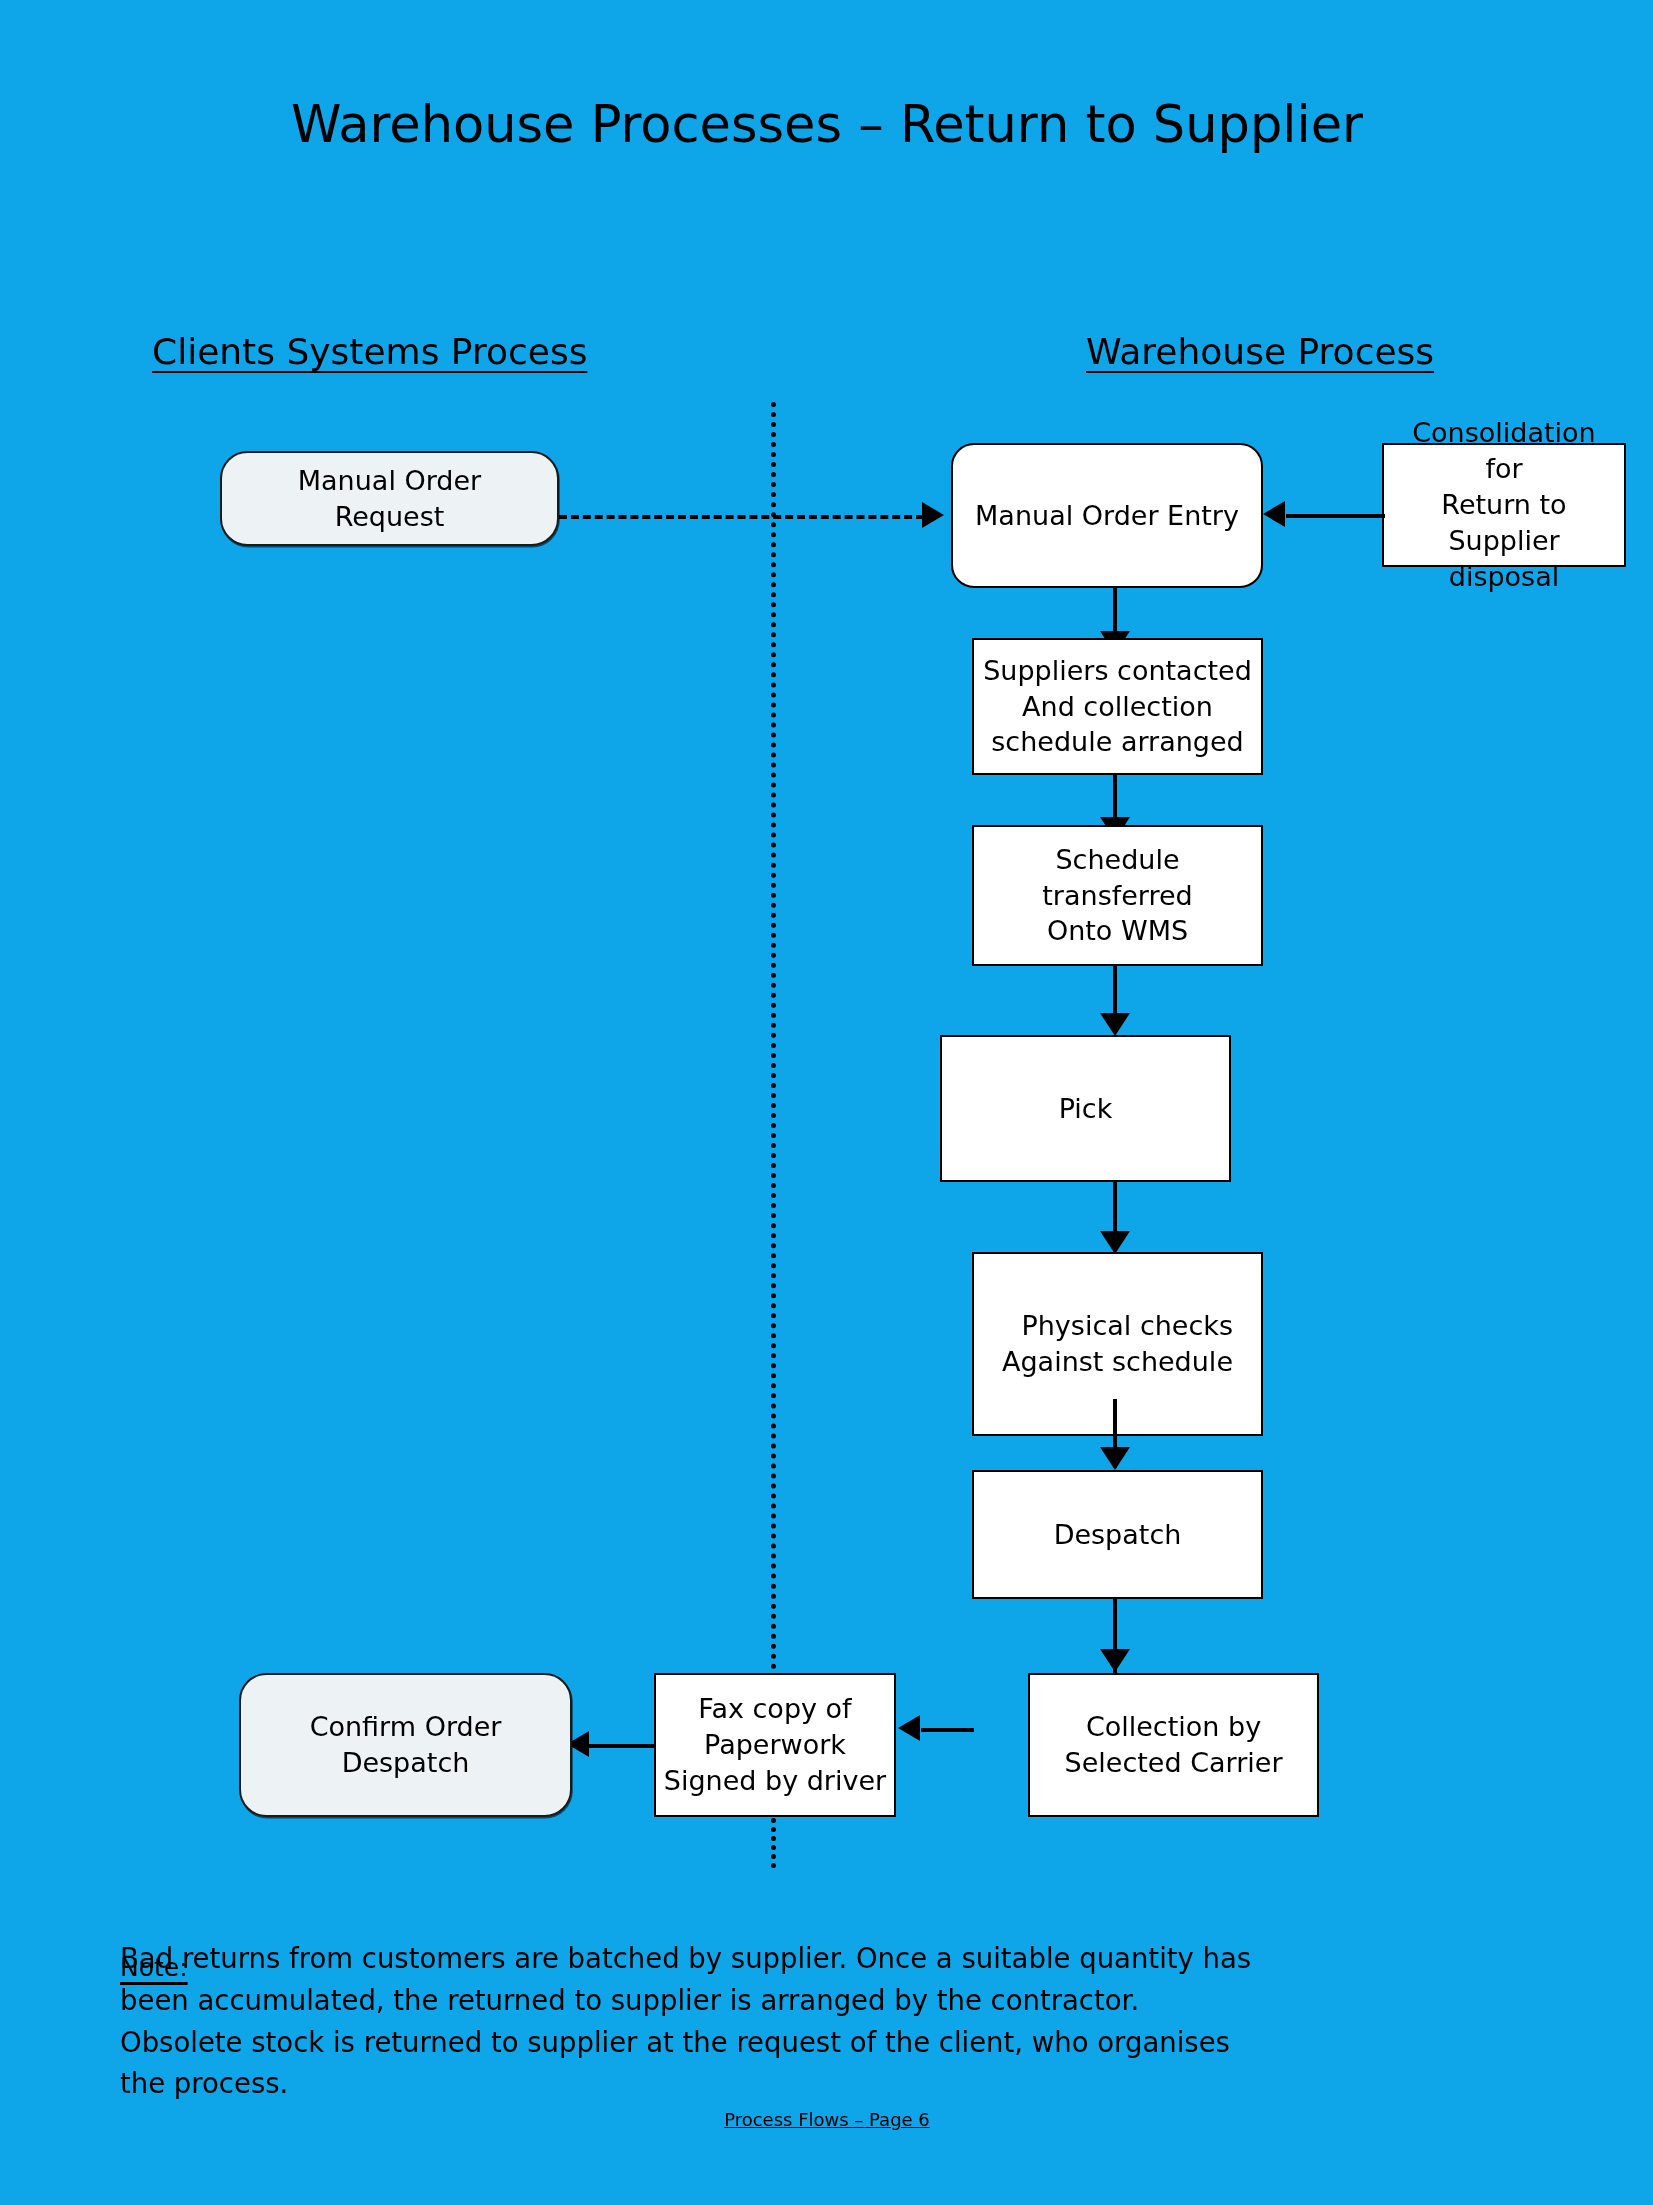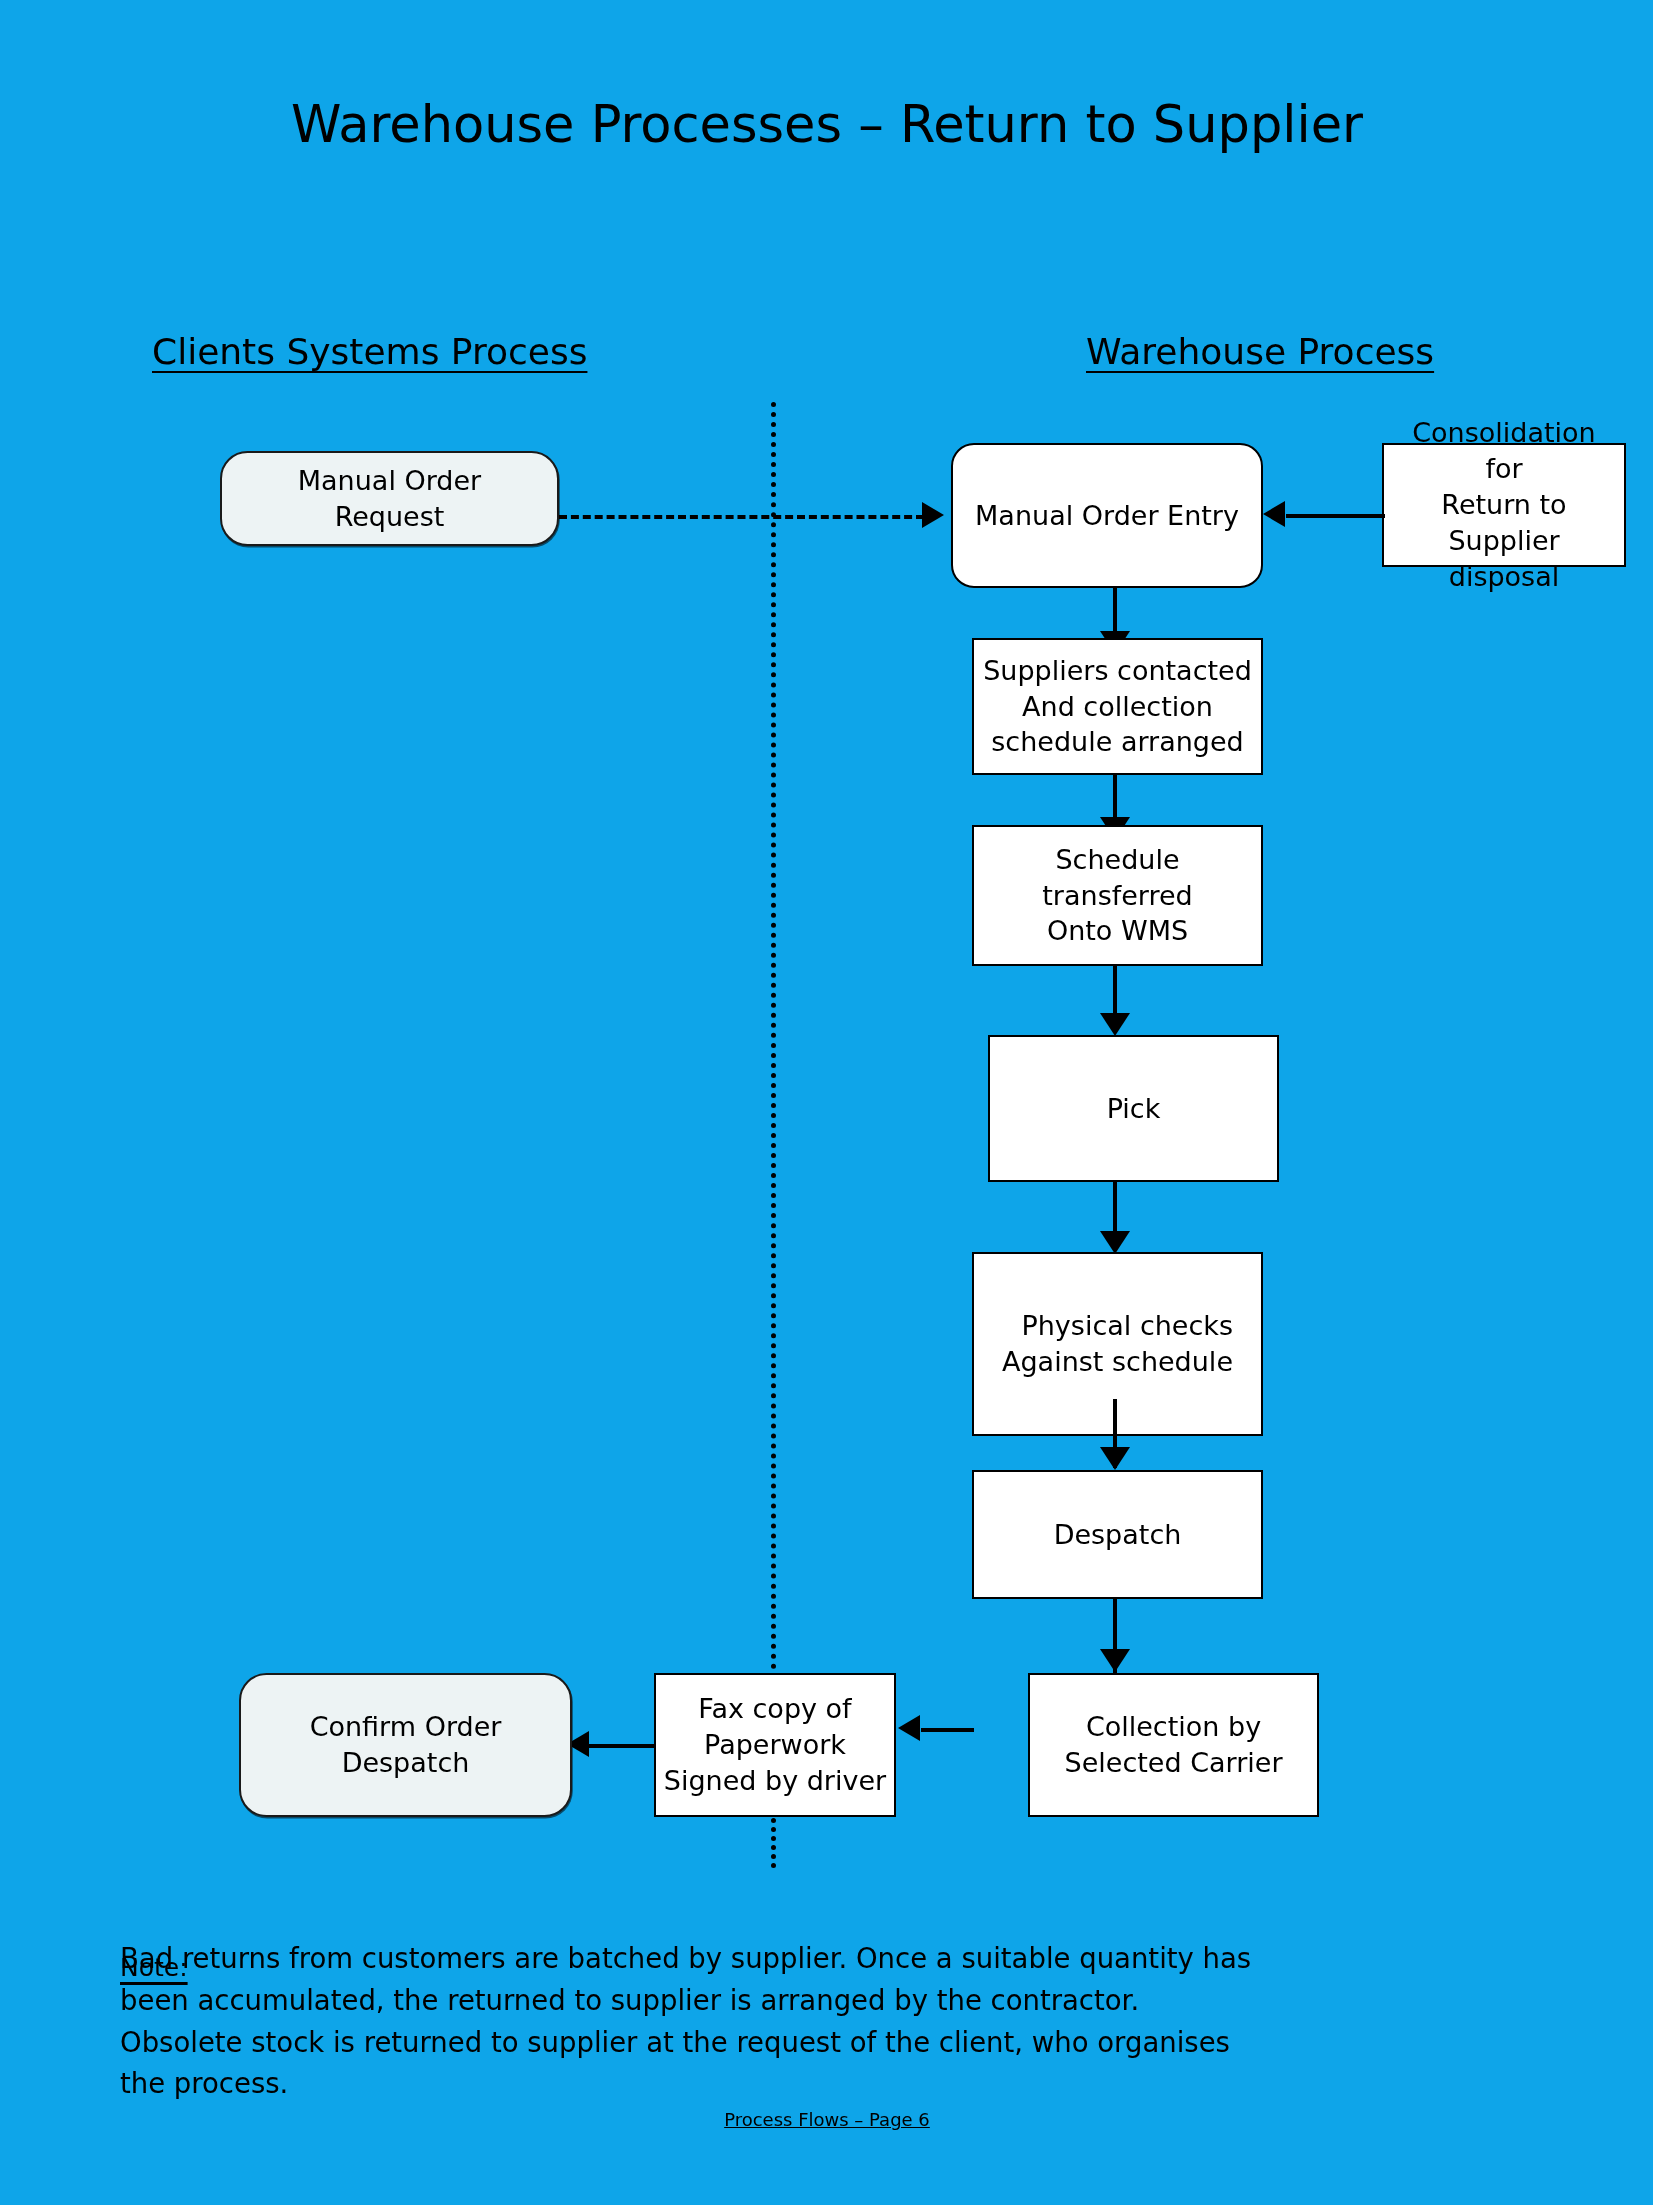--- a/index.html
+++ b/index.html
@@ -174,21 +174,21 @@
   <div class="node" style="left:972px; top:638px; width:291px; height:137px;">Suppliers contacted<br>And collection<br>schedule arranged</div>
 
   <div class="line-v" style="left:1113px; top:775px; height:52px;"></div>
   <div class="arrow-down" style="left:1100px; top:817px;"></div>
 
   <div class="node" style="left:972px; top:825px; width:291px; height:141px;">Schedule transferred<br>Onto WMS</div>
 
   <div class="line-v" style="left:1113px; top:966px; height:66px;"></div>
   <div class="arrow-down" style="left:1100px; top:1013px;"></div>
 
-  <div class="node" style="left:988px; top:1035px; width:291px; height:147px;">Pick</div>
+  <div class="node" style="left:940px; top:1035px; width:291px; height:147px;">Pick</div>
 
   <div class="line-v" style="left:1113px; top:1182px; height:68px;"></div>
   <div class="arrow-down" style="left:1100px; top:1231px;"></div>
 
   <div class="node" style="left:972px; top:1252px; width:291px; height:184px;text-align:right;">Physical checks<br>Against schedule</div>
 
   <div class="line-v" style="left:1113px; top:1399px; height:69px;"></div>
   <div class="arrow-down" style="left:1100px; top:1447px;"></div>
 
   <div class="node" style="left:972px; top:1470px; width:291px; height:129px;">Despatch</div>

